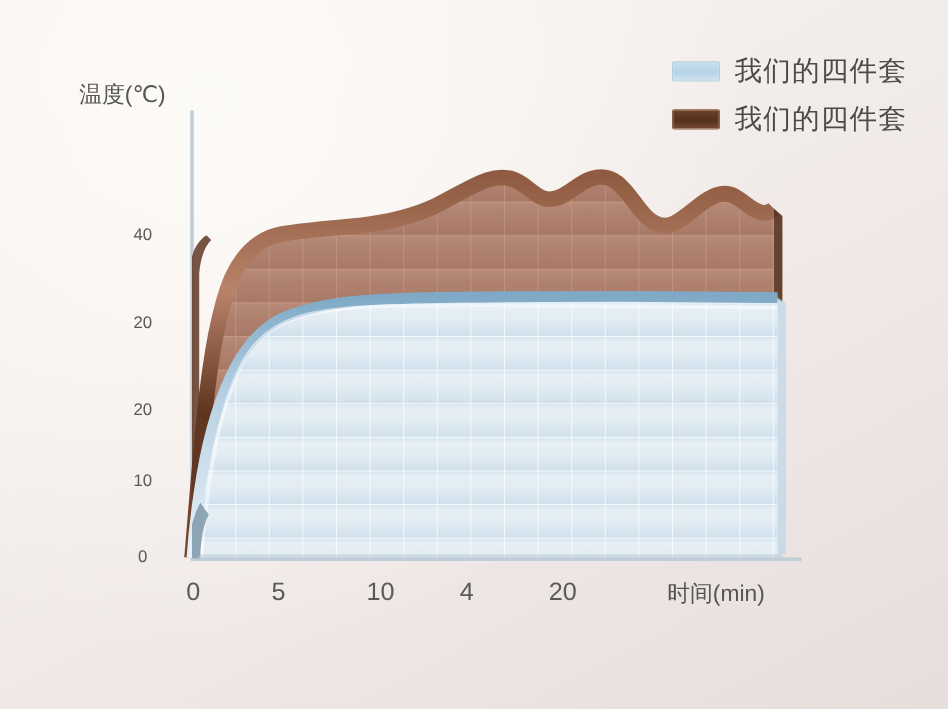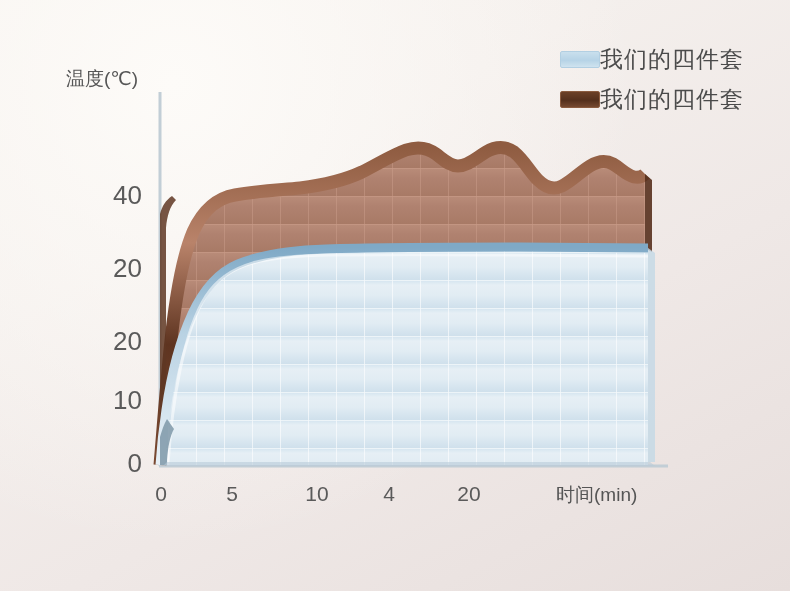--- a/index.html
+++ b/index.html
@@ -27,20 +27,21 @@
     position: absolute;
     left: 560px;
     top: 46px;
     display: flex;
     flex-direction: column;
     gap: 14px;
   }
   .legend-row {
     display: flex;
     align-items: center;
+    gap: 12px;
     height: 26px;
   }
   .legend-swatch {
     width: 38px;
     height: 15px;
     border-radius: 2px;
     flex: 0 0 auto;
   }
   .legend-swatch.blue {
     background: linear-gradient(180deg, #c9dfed 0%, #b6d3e6 55%, #cfe3ef 100%);
@@ -83,22 +84,22 @@
     top: 0;
     width: 790px;
     height: 591px;
   }
 
   
   .tick-y {
     position: absolute;
     right: 0;
     width: 46px;
-    text-align: right;
-    font-size: 26px;
+    text-align: center;
+    font-size: 14px;
     color: #5a5a5a;
     transform: translateY(-50%);
   }
   #y-ticks {
     position: absolute;
     left: 96px;
     top: 0;
     width: 46px;
     height: 591px;
   }

